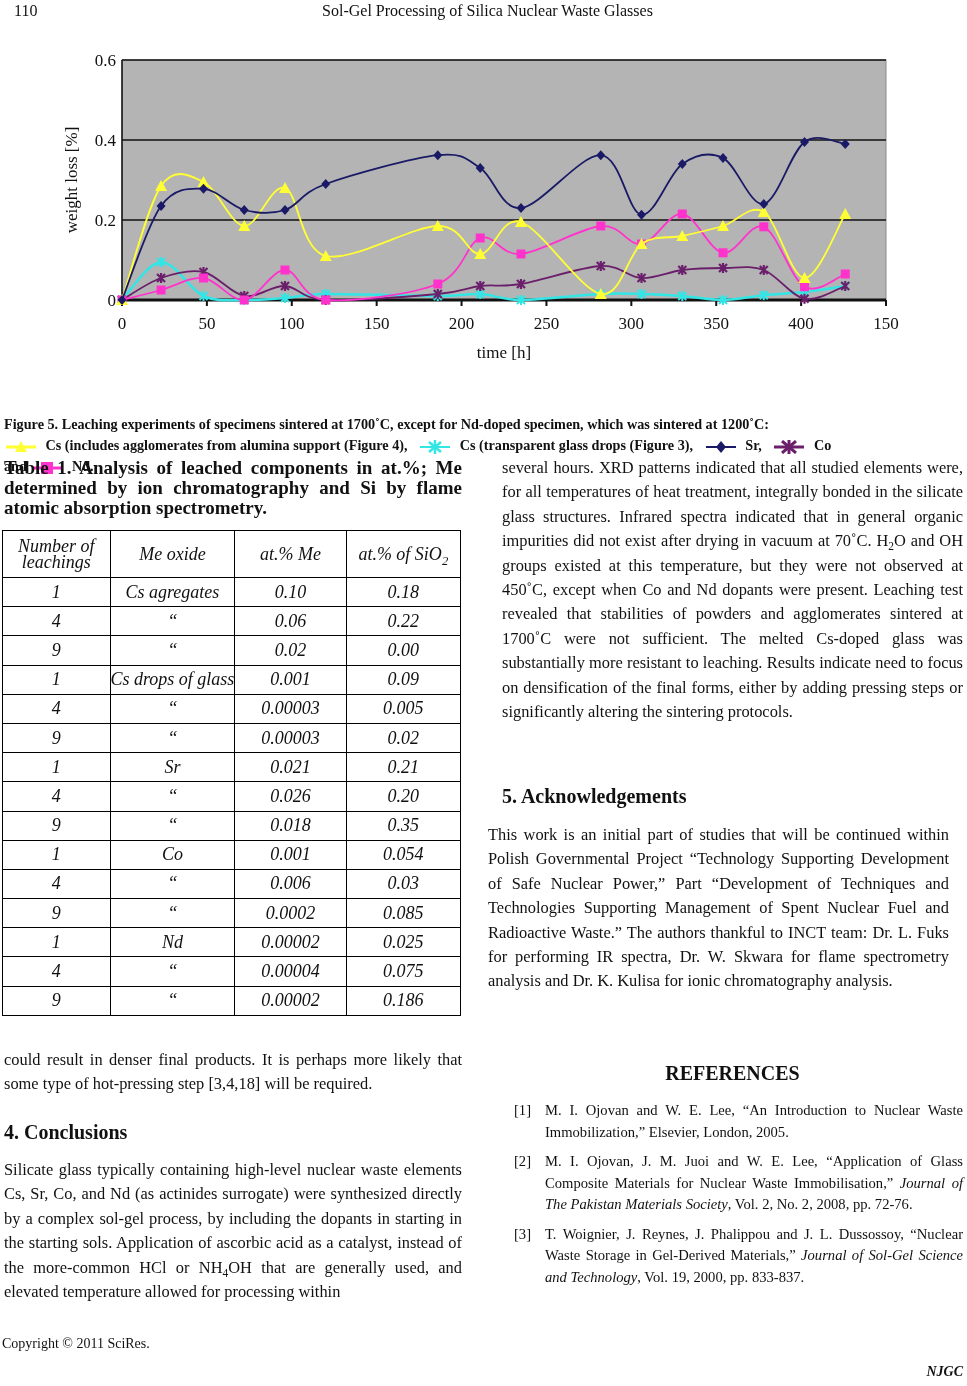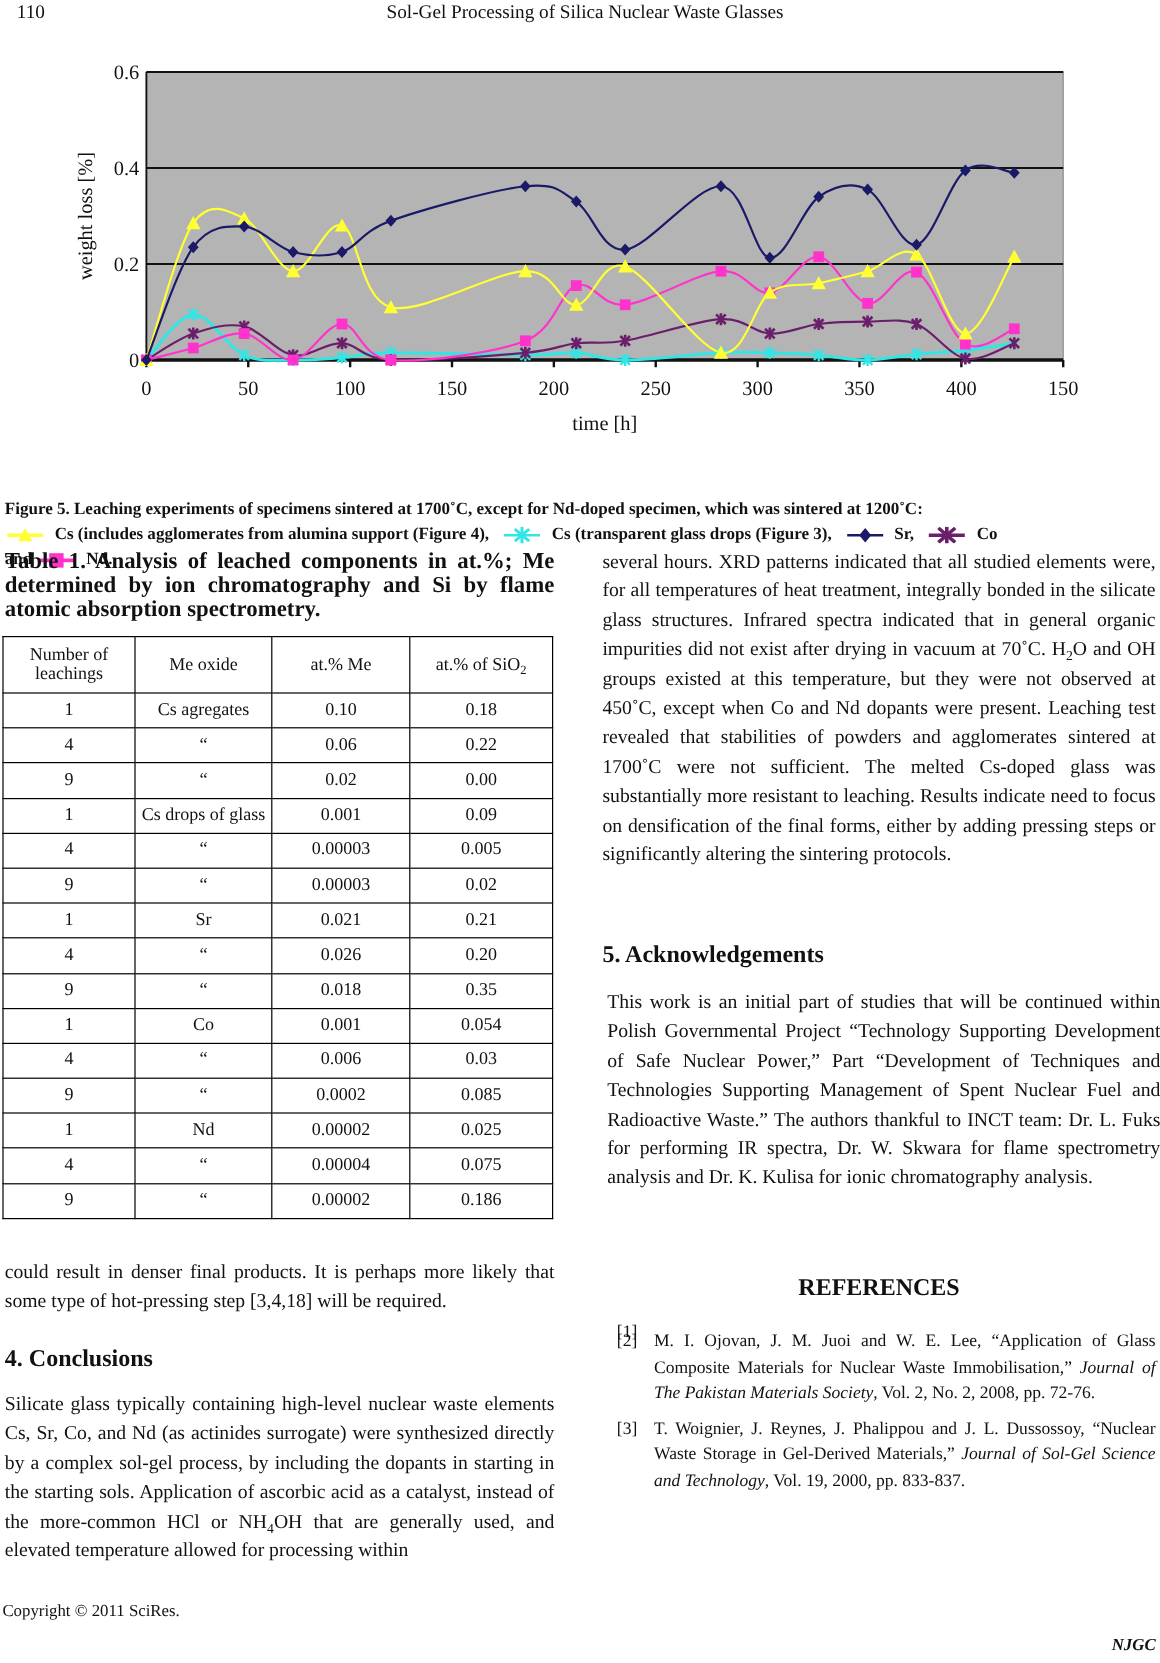--- a/index.html
+++ b/index.html
@@ -14,34 +14,34 @@
   .chart-wrap svg { display: block; }
 
   .fig-caption { left: 4px; top: 374px; width: 958px; font-size: 14.2px; font-weight: bold;
                  line-height: 21px; text-align: justify; font-family: "Liberation Serif", serif; margin-top: 40px; }
   .legend-mark { display: inline-block; vertical-align: middle; width: 34px; height: 14px; position: relative; margin: 0 4px 0 0; }
   .legend-mark svg { position: absolute; left: 0; top: 0; }
 
   .table-caption { left: 4px; top: 458px; width: 458px; font-size: 19px; font-weight: bold;
                    line-height: 20px; text-align: justify; }
   table.data { position: absolute; left: 2px; top: 530px; width: 459px; border-collapse: collapse;
-               font-size: 15px; text-align: center; }
+               font-size: 18px; text-align: center; font-style: italic; }
   table.data th, table.data td { border: 1px solid #000; padding: 0; font-weight: normal; }
   table.data th { height: 46px; line-height: 16px; }
   table.data td { height: 28.2px; }
   table.data td.meox { white-space: nowrap; }
 
   .col-text { font-size: 16.4px; line-height: 24.4px; text-align: justify; }
   .left-par1 { left: 4px; top: 1048px; width: 458px; }
   .h-concl { left: 4px; top: 1121px; font-size: 20px; font-weight: bold; }
   .left-par2 { left: 4px; top: 1158px; width: 458px; }
 
   .right-par1 { left: 502px; top: 456px; width: 461px; }
   .h-ack { left: 502px; top: 785px; font-size: 20px; font-weight: bold; }
-  .right-par2 { left: 506px; top: 823px; width: 461px; }
+  .right-par2 { left: 488px; top: 823px; width: 461px; }
 
   .h-refs { left: 502px; top: 1062px; width: 461px; text-align: center; font-size: 20px; font-weight: bold; }
   .refs { left: 502px; top: 1100px; width: 461px; font-size: 14.6px; line-height: 21.5px; }
   .ref { position: relative; padding-left: 43px; margin-bottom: 8px; text-align: justify; }
   .ref .num { position: absolute; left: 12px; top: 0; }
 
   .footer-left { left: 2px; top: 1336px; font-size: 14px; }
   .footer-right { right: 4px; top: 1364px; font-size: 14px; font-style: italic; font-weight: bold; }
   sub { font-size: 0.7em; line-height: 0; }
 </style>
@@ -411,20 +411,21 @@
 <div class="abs col-text left-par2"><span>Silicate glass typically containing high-level nuclear waste elements Cs, Sr, Co, and Nd (as actinides surrogate) were synthesized directly by a complex sol-gel process, by including the dopants in starting in the starting sols. Application of ascorbic acid as a catalyst, instead of the more-common HCl or NH</span><sub>4</sub><span>OH that are generally used, and elevated temperature allowed for processing within</span></div>
 
 <div class="abs col-text right-par1"><span>several hours. XRD patterns indicated that all studied elements were, for all temperatures of heat treatment, integrally bonded in the silicate glass structures. Infrared spectra indicated that in general organic impurities did not exist after drying in vacuum at 70˚C. H</span><sub>2</sub><span>O and OH groups existed at this temperature, but they were not observed at 450˚C, except when Co and Nd dopants were present. Leaching test revealed that stabilities of powders and agglomerates sintered at 1700˚C were not sufficient. The melted Cs-doped glass was substantially more resistant to leaching. Results indicate need to focus on densification of the final forms, either by adding pressing steps or significantly altering the sintering protocols.</span></div>
 <div class="abs h-ack">5. Acknowledgements</div>
 <div class="abs col-text right-par2">This work is an initial part of studies that will be continued within Polish Governmental Project “Technology Supporting Development of Safe Nuclear Power,” Part “Development of Techniques and Technologies Supporting Management of Spent Nuclear Fuel and Radioactive Waste.” The authors thankful to INCT team: Dr. L. Fuks for performing IR spectra, Dr. W. Skwara  for flame spectrometry analysis and Dr. K. Kulisa for ionic chromatography analysis.</div>
 
 <div class="abs h-refs">REFERENCES</div>
 <div class="abs refs">
   <div class="ref">
     <span class="num">[1]</span>
+    <span>M. I. Ojovan and W. E. Lee, “An Introduction to Nuclear Waste Immobilization,” Elsevier, London, 2005.</span>
   </div>
   <div class="ref">
     <span class="num">[2]</span>
     <span>M. I. Ojovan, J. M. Juoi and W. E. Lee, “Application of Glass Composite Materials for Nuclear Waste Immobilisation,” </span><i>Journal of The Pakistan Materials Society</i><span>, Vol. 2, No. 2, 2008, pp. 72-76.</span>
   </div>
   <div class="ref">
     <span class="num">[3]</span>
     <span>T. Woignier, J. Reynes, J. Phalippou and J. L. Dussossoy, “Nuclear Waste Storage in Gel-Derived Materials,” </span><i>Journal of Sol-Gel Science and Technology</i><span>, Vol. 19, 2000, pp. 833-837.</span>
   </div>
 </div>

